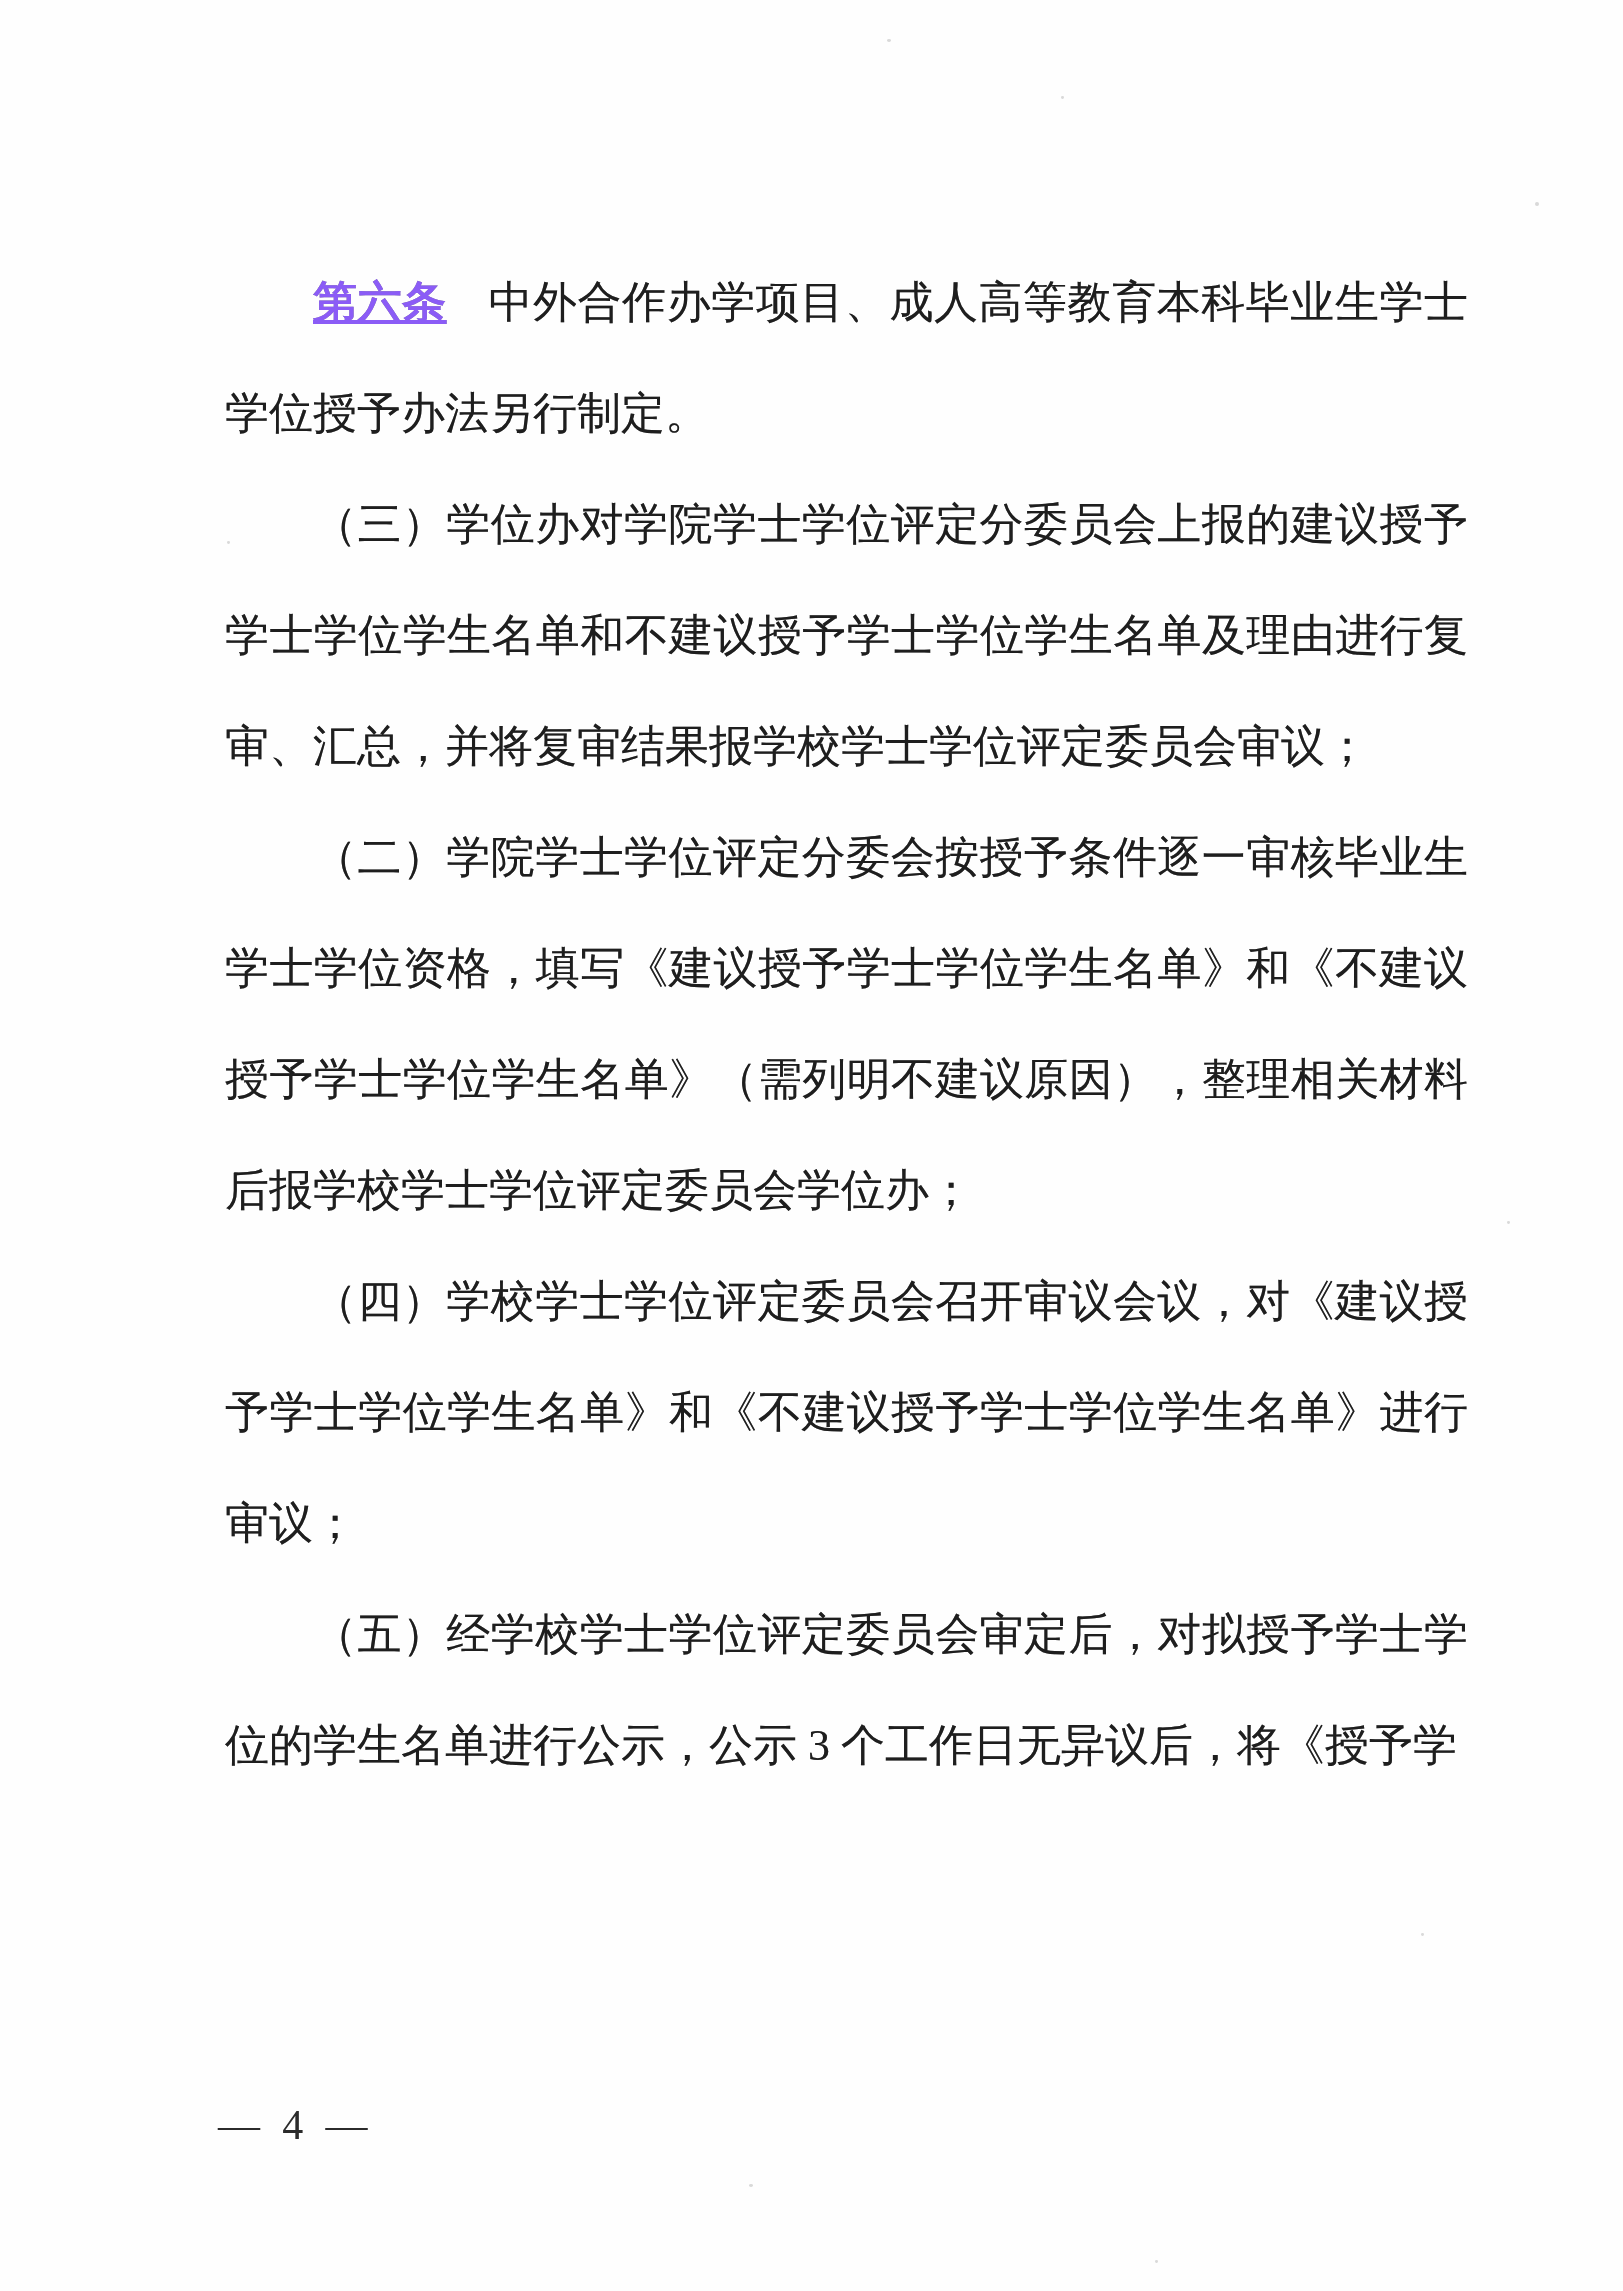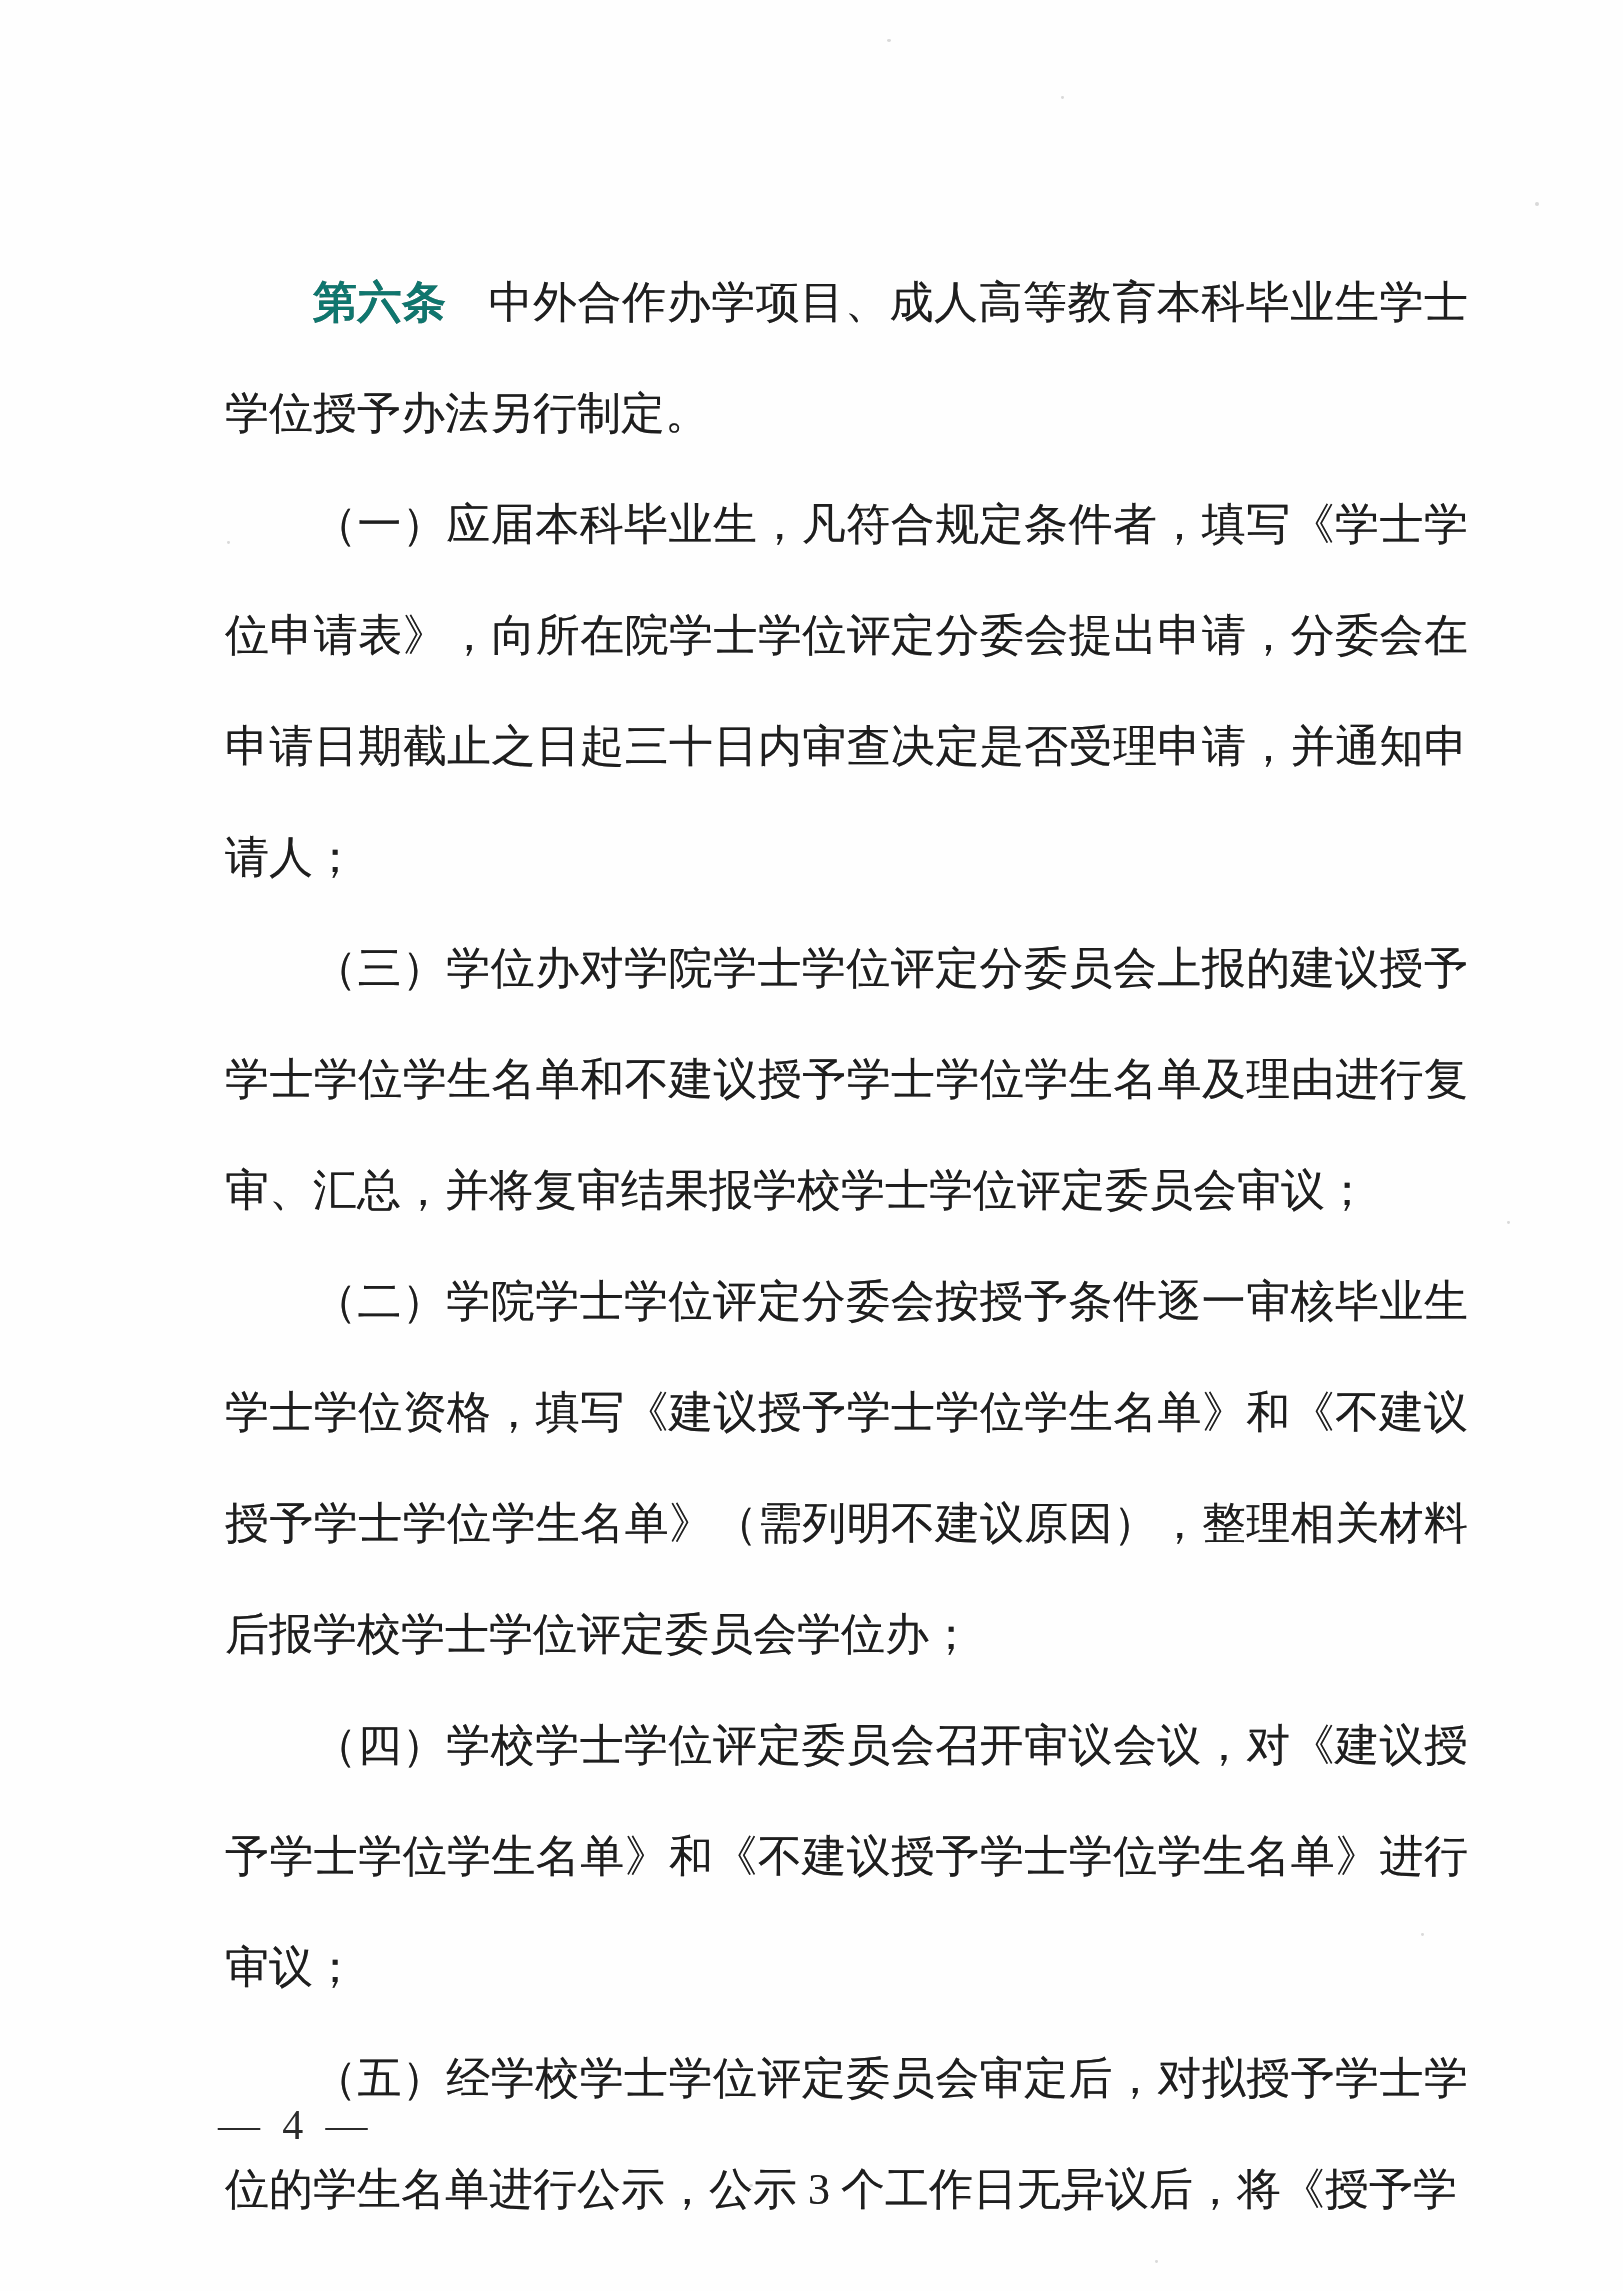--- a/index.html
+++ b/index.html
@@ -35,21 +35,22 @@
     text-shadow: 0 0 0.6px rgba(30,30,30,0.55);
   }
 
   .para {
     text-indent: 2em;
   }
 
   .lead {
     font-weight: bold;
     margin-right: 0.95em;
-    color: #0f766e;
+    color: #8b5cf6;
+    text-decoration: underline;
   }
 
   .chapter-heading {
     font-size: 46px;
     font-weight: bold;
     text-align: center;
     text-indent: 0;
     line-height: 111px;
     margin-top: 16.7px;
     margin-bottom: 33px;
@@ -87,21 +88,20 @@
 <body>
 
 <div class="page">
 
   <main class="content">
 
     <p class="para"><span class="lead">第六条</span><span>中外合作办学项目、成人高等教育本科毕业生学士学位授予办法另行制定。</span></p>
 
 
 
-    <p class="para">（一）应届本科毕业生，凡符合规定条件者，填写《学士学位申请表》，向所在院学士学位评定分委会提出申请，分委会在申请日期截止之日起三十日内审查决定是否受理申请，并通知申请人；</p>
 
     <p class="para">（三）学位办对学院学士学位评定分委员会上报的建议授予学士学位学生名单和不建议授予学士学位学生名单及理由进行复审、汇总，并将复审结果报学校学士学位评定委员会审议；</p>
 
     <p class="para">（二）学院学士学位评定分委会按授予条件逐一审核毕业生学士学位资格，填写《建议授予学士学位学生名单》和《不建议授予学士学位学生名单》（需列明不建议原因），整理相关材料后报学校学士学位评定委员会学位办；</p>
 
     <p class="para">（四）学校学士学位评定委员会召开审议会议，对《建议授予学士学位学生名单》和《不建议授予学士学位学生名单》进行审议；</p>
 
     <p class="para">（五）经学校学士学位评定委员会审定后，对拟授予学士学位的学生名单进行公示，公示 3 个工作日无异议后，将《授予学</p>
 
   </main>

